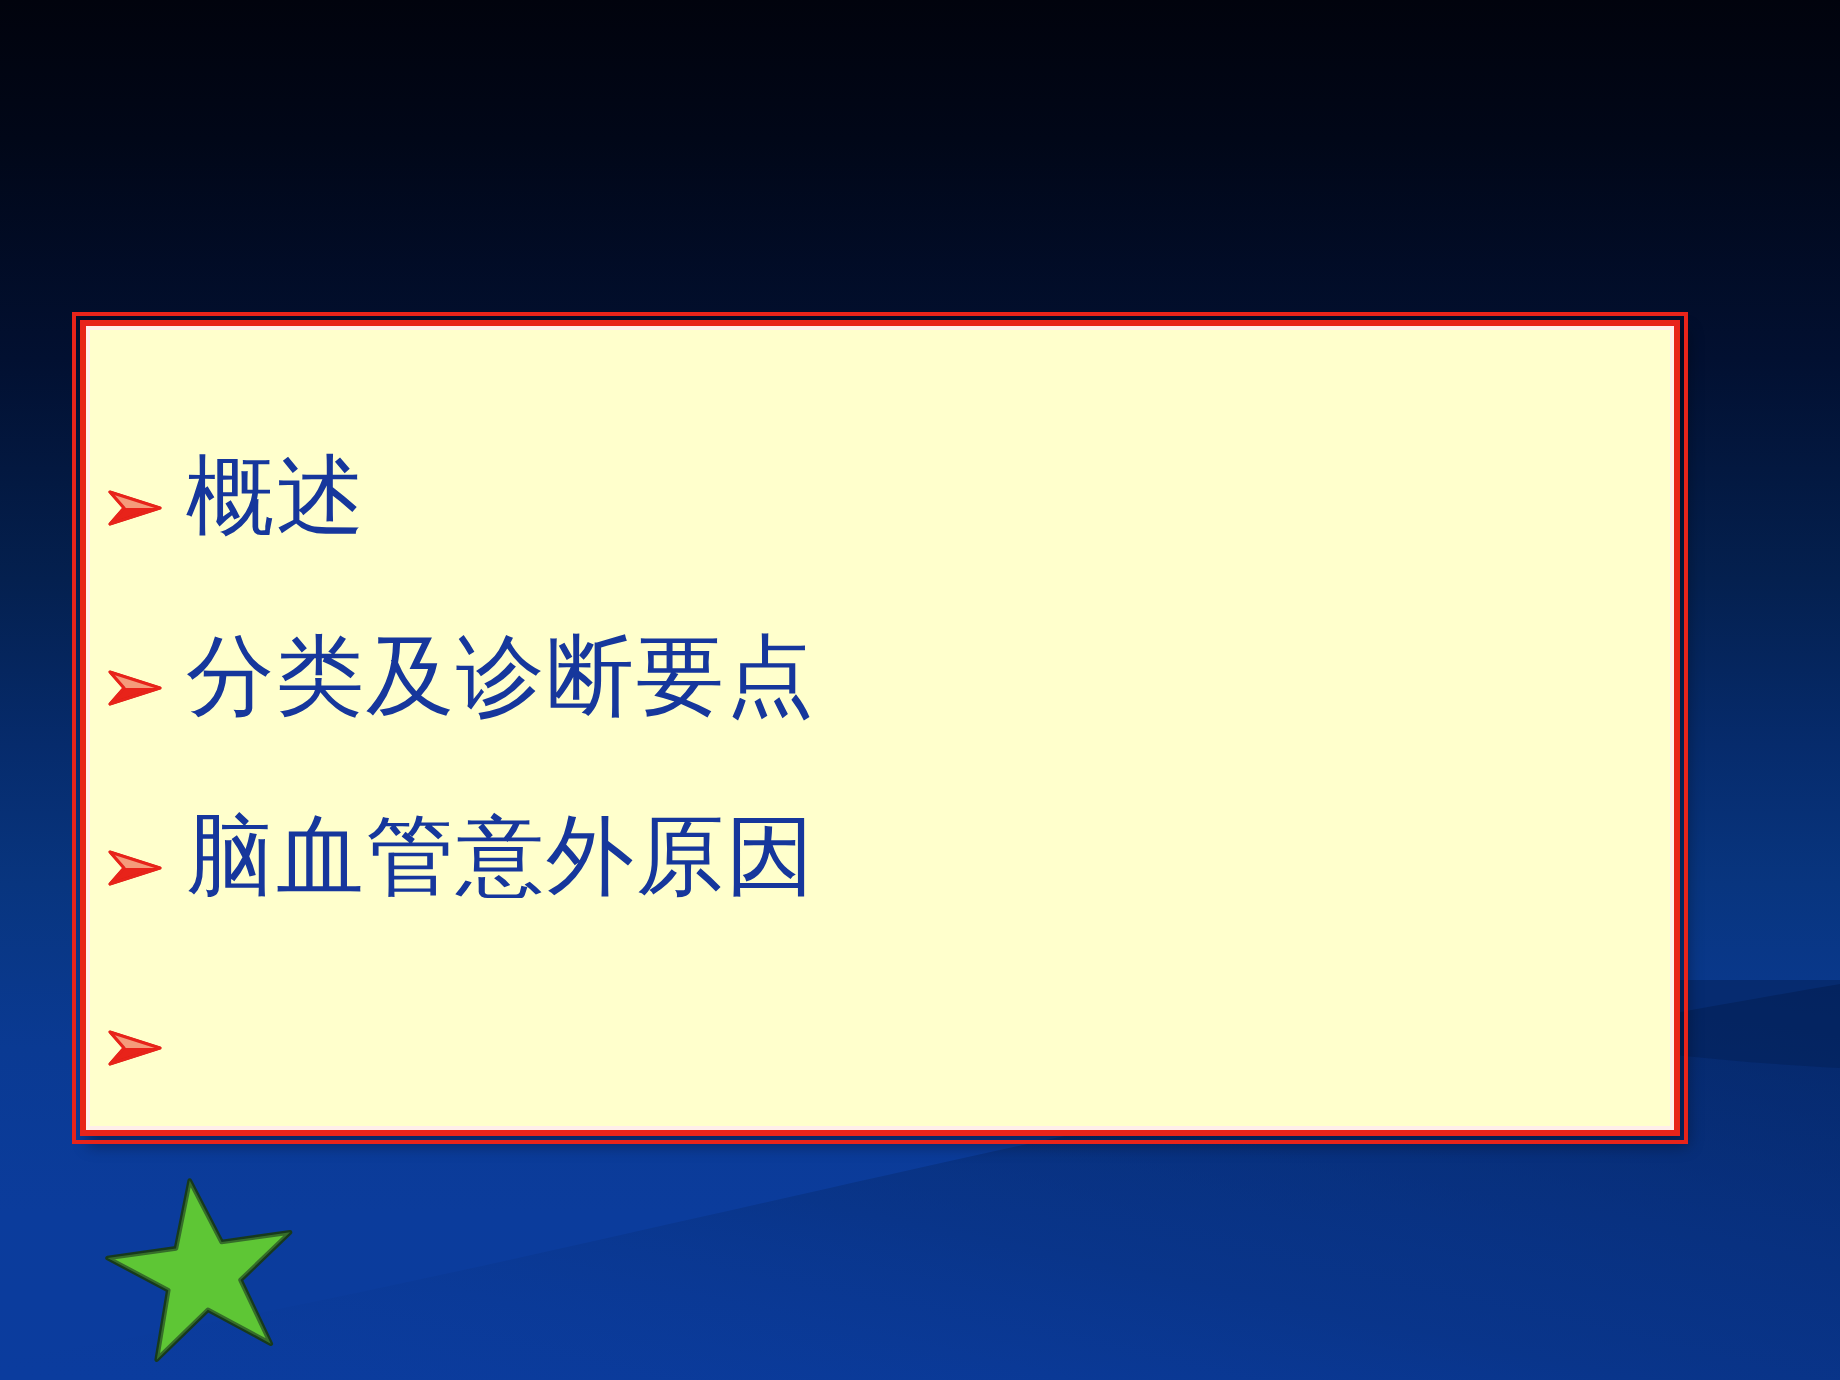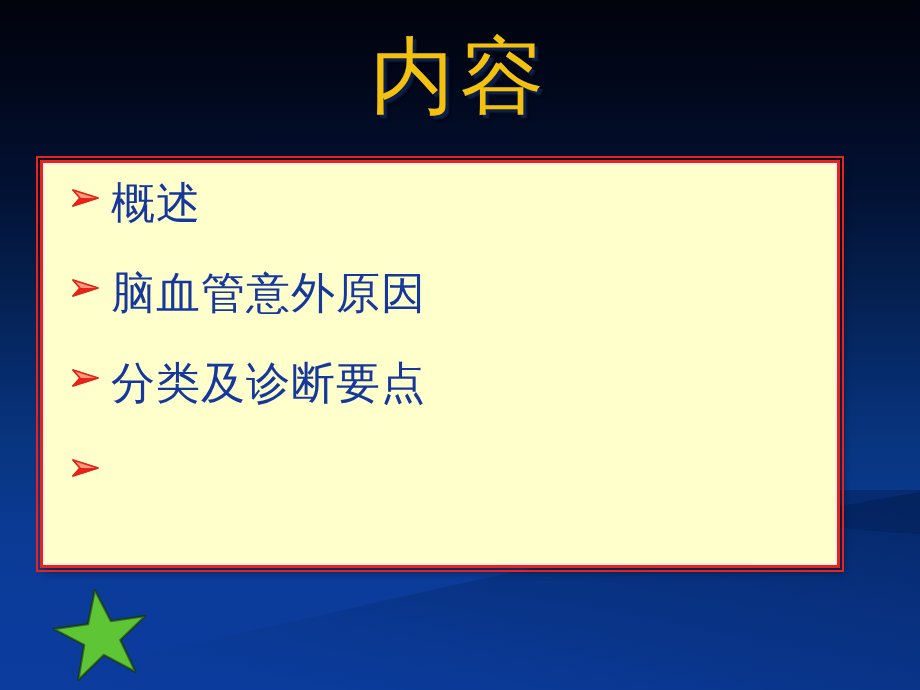--- a/index.html
+++ b/index.html
@@ -82,23 +82,23 @@
       4px 5px 7px rgba(0,0,0,0.35);
   }
 
   .bullet-list {
     list-style: none;
     margin: 0;
     padding: 18px 0 0 0;
   }
   .bullet-item {
     display: flex;
-    align-items: flex-start;
+    align-items: flex-end;
     height: 90px;
-    padding-left: 26px;
+    padding-left: 8px;
   }
   .bullet-marker {
     flex: 0 0 auto;
     width: 34px;
     height: 34px;
     margin-right: 8px;
     display: block;
   }
   .bullet-text {
     font-family: "DejaVu Serif", "Liberation Serif", serif;
@@ -129,52 +129,49 @@
       <linearGradient id="swooshGrad" x1="0" y1="1" x2="1" y2="0">
         <stop offset="0%" stop-color="#0b3c9e" stop-opacity="0"></stop>
         <stop offset="45%" stop-color="#062a6e" stop-opacity="0.40"></stop>
         <stop offset="100%" stop-color="#04215a" stop-opacity="0.75"></stop>
       </linearGradient>
     </defs>
     <path d="M0,200 L0,190 C250,150 520,70 920,2 L920,200 Z" fill="url(#swooshGrad)"></path>
     <path d="M620,0 C740,28 840,40 920,44 L920,0 Z" fill="#04205a" opacity="0.55"></path>
   </svg>
 
-  <div class="title-wrap">
-    <span class="title">内容</span>
-  </div>
 
   <div class="content-box">
     <ul class="bullet-list">
 
       <li class="bullet-item">
         <svg class="bullet-marker" viewBox="0 0 34 34">
           <path d="M4 9 L29 17 L4 25 L11 17 Z" fill="#e8231a" stroke="#c0150c" stroke-width="1.3" stroke-linejoin="round"></path>
           <path d="M4 9 L29 17 L11 17 Z" fill="#ffffcc" opacity="0.55"></path>
           <path d="M4 9 L29 17 L4 25 L11 17 Z" fill="none" stroke="#e8231a" stroke-width="1.6" stroke-linejoin="round"></path>
         </svg>
         <span class="bullet-text">概述</span>
       </li>
 
       <li class="bullet-item">
         <svg class="bullet-marker" viewBox="0 0 34 34">
           <path d="M4 9 L29 17 L4 25 L11 17 Z" fill="#e8231a" stroke="#c0150c" stroke-width="1.3" stroke-linejoin="round"></path>
           <path d="M4 9 L29 17 L11 17 Z" fill="#ffffcc" opacity="0.55"></path>
           <path d="M4 9 L29 17 L4 25 L11 17 Z" fill="none" stroke="#e8231a" stroke-width="1.6" stroke-linejoin="round"></path>
         </svg>
-        <span class="bullet-text">脑血管意外原因</span>
+        <span class="bullet-text">分类及诊断要点</span>
       </li>
 
       <li class="bullet-item">
         <svg class="bullet-marker" viewBox="0 0 34 34">
           <path d="M4 9 L29 17 L4 25 L11 17 Z" fill="#e8231a" stroke="#c0150c" stroke-width="1.3" stroke-linejoin="round"></path>
           <path d="M4 9 L29 17 L11 17 Z" fill="#ffffcc" opacity="0.55"></path>
           <path d="M4 9 L29 17 L4 25 L11 17 Z" fill="none" stroke="#e8231a" stroke-width="1.6" stroke-linejoin="round"></path>
         </svg>
-        <span class="bullet-text">分类及诊断要点</span>
+        <span class="bullet-text">脑血管意外原因</span>
       </li>
 
       <li class="bullet-item">
         <svg class="bullet-marker" viewBox="0 0 34 34">
           <path d="M4 9 L29 17 L4 25 L11 17 Z" fill="#e8231a" stroke="#c0150c" stroke-width="1.3" stroke-linejoin="round"></path>
           <path d="M4 9 L29 17 L11 17 Z" fill="#ffffcc" opacity="0.55"></path>
           <path d="M4 9 L29 17 L4 25 L11 17 Z" fill="none" stroke="#e8231a" stroke-width="1.6" stroke-linejoin="round"></path>
         </svg>
       </li>
 

